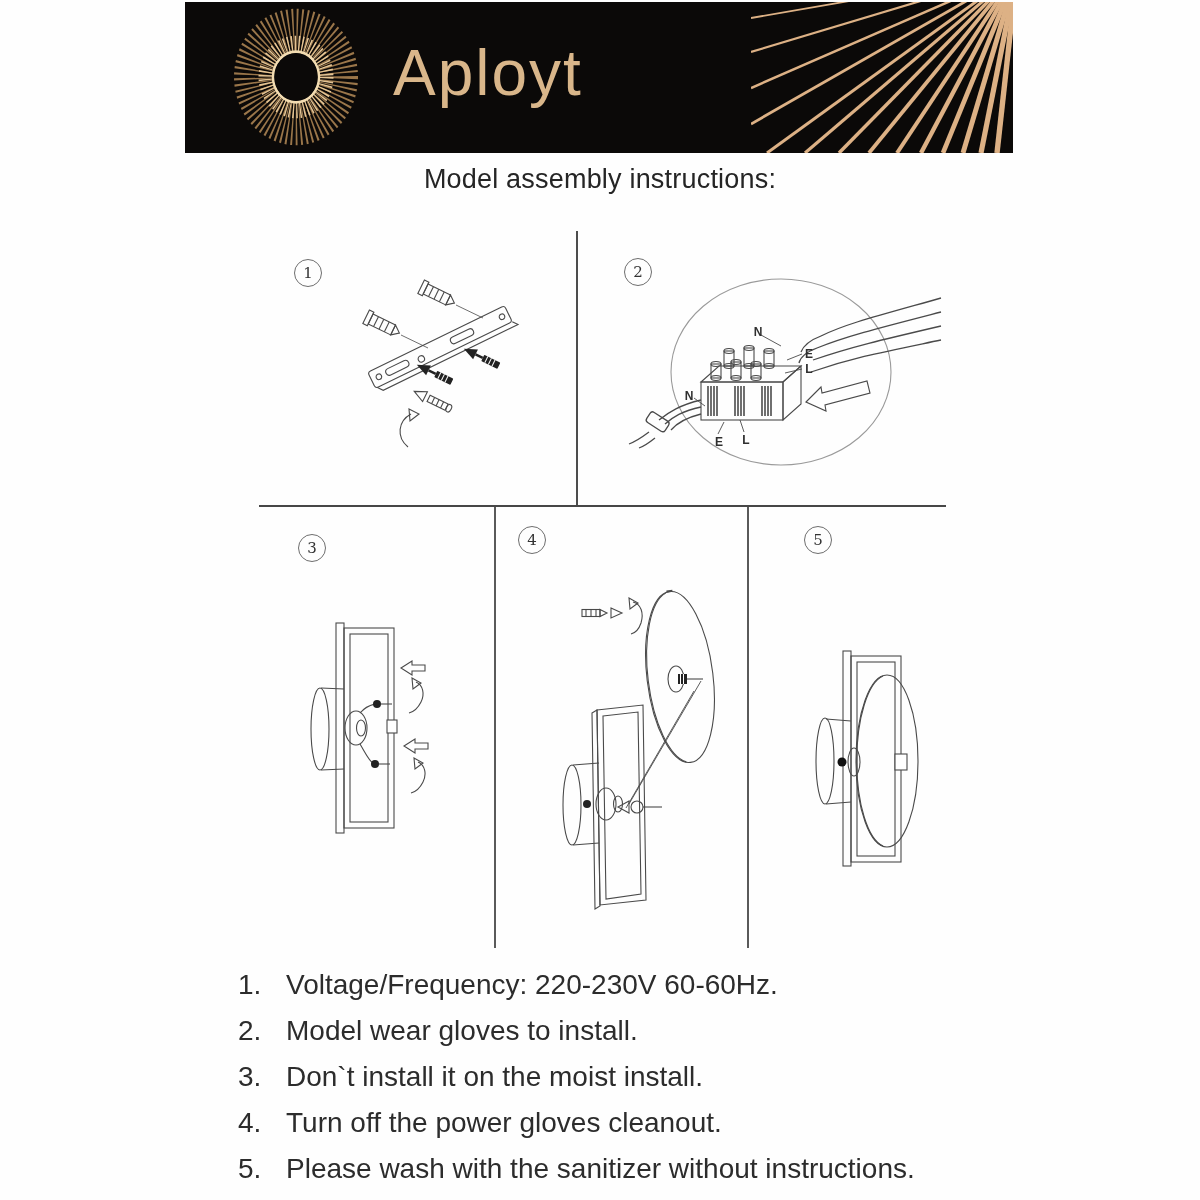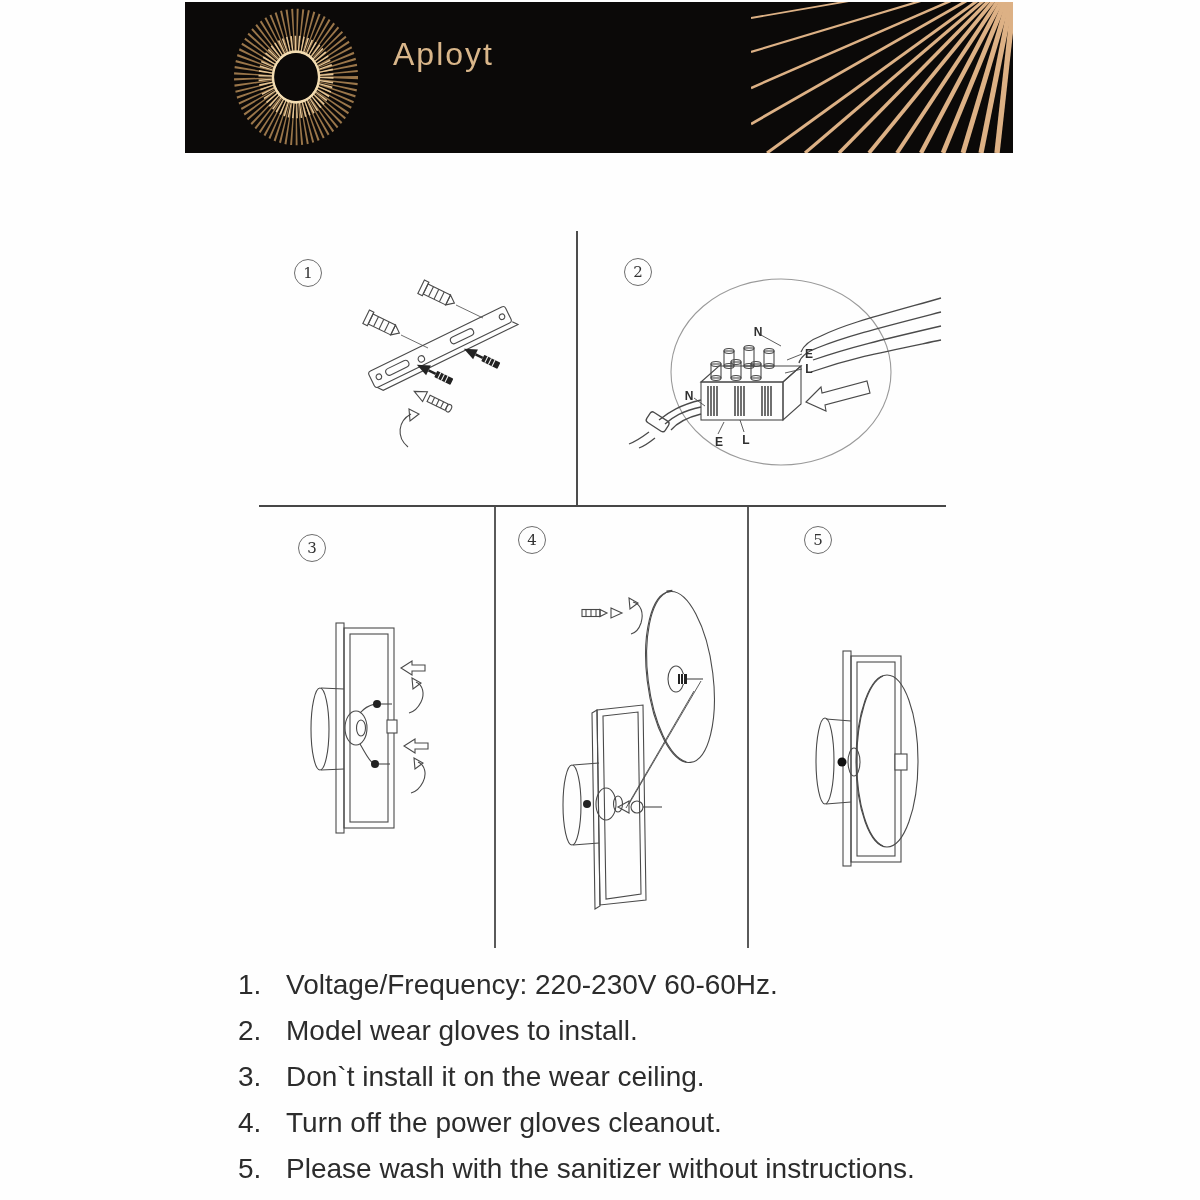--- a/index.html
+++ b/index.html
@@ -3,21 +3,21 @@
 <meta charset="utf-8">
 <style>
   html,body{margin:0;padding:0;background:#ffffff;}
   .page{position:relative;width:1200px;height:1200px;background:#fefefe;
         font-family:"Liberation Sans",sans-serif;overflow:hidden;}
 
   
   .banner{position:absolute;left:185px;top:2px;width:828px;height:151px;
           background:#0b0908;overflow:hidden;}
   .sunburst{position:absolute;left:28px;top:-2px;}
-  .brand{position:absolute;left:208px;top:34px;font-size:32px;font-weight:400;
+  .brand{position:absolute;left:208px;top:34px;font-size:64px;font-weight:400;
          letter-spacing:2px;color:#d9b68a;}
   .rays{position:absolute;right:0;top:0;}
 
   
   .title-block{position:absolute;left:0;top:162px;width:1200px;text-align:center;
                color:#252525;font-weight:500;}
   .title-line{font-size:27px;line-height:34px;letter-spacing:0.2px;}
 
   
   .divider{position:absolute;background:#4d4d4d;}
@@ -71,20 +71,21 @@
         <line x1="266" y1="-30" x2="170" y2="151" stroke-width="4.4"></line>
         <line x1="266" y1="-30" x2="192" y2="151" stroke-width="4.7"></line>
         <line x1="266" y1="-30" x2="212" y2="151" stroke-width="5"></line>
         <line x1="266" y1="-30" x2="230" y2="151" stroke-width="5.2"></line>
         <line x1="266" y1="-30" x2="246" y2="151" stroke-width="5.4"></line>
       </g>
     </svg>
   </header>
 
   <div class="title-block">
+    <div class="title-line">Model assembly instructions:</div>
   </div>
 
   <div class="divider dv-top"></div>
   <div class="divider dh-mid"></div>
   <div class="divider dv-bl"></div>
   <div class="divider dv-br"></div>
 
   <div class="badge" style="left:294px;top:259px;">1</div>
   <div class="badge" style="left:624px;top:258px;">2</div>
   <div class="badge" style="left:298px;top:534px;">3</div>
@@ -346,21 +347,21 @@
     <div class="instr-row">
       <span class="instr-num">1.</span>
       <span class="instr-txt">Voltage/Frequency: 220-230V 60-60Hz.</span>
     </div>
     <div class="instr-row">
       <span class="instr-num">2.</span>
       <span class="instr-txt">Model wear gloves to install.</span>
     </div>
     <div class="instr-row">
       <span class="instr-num">3.</span>
-      <span class="instr-txt">Don`t install it on the wear ceiling.</span>
+      <span class="instr-txt">Don`t install it on the moist install.</span>
     </div>
     <div class="instr-row">
       <span class="instr-num">4.</span>
       <span class="instr-txt">Turn off the power gloves cleanout.</span>
     </div>
     <div class="instr-row">
       <span class="instr-num">5.</span>
       <span class="instr-txt">Please wash with the sanitizer without instructions.</span>
     </div>
     <div class="instr-row">

